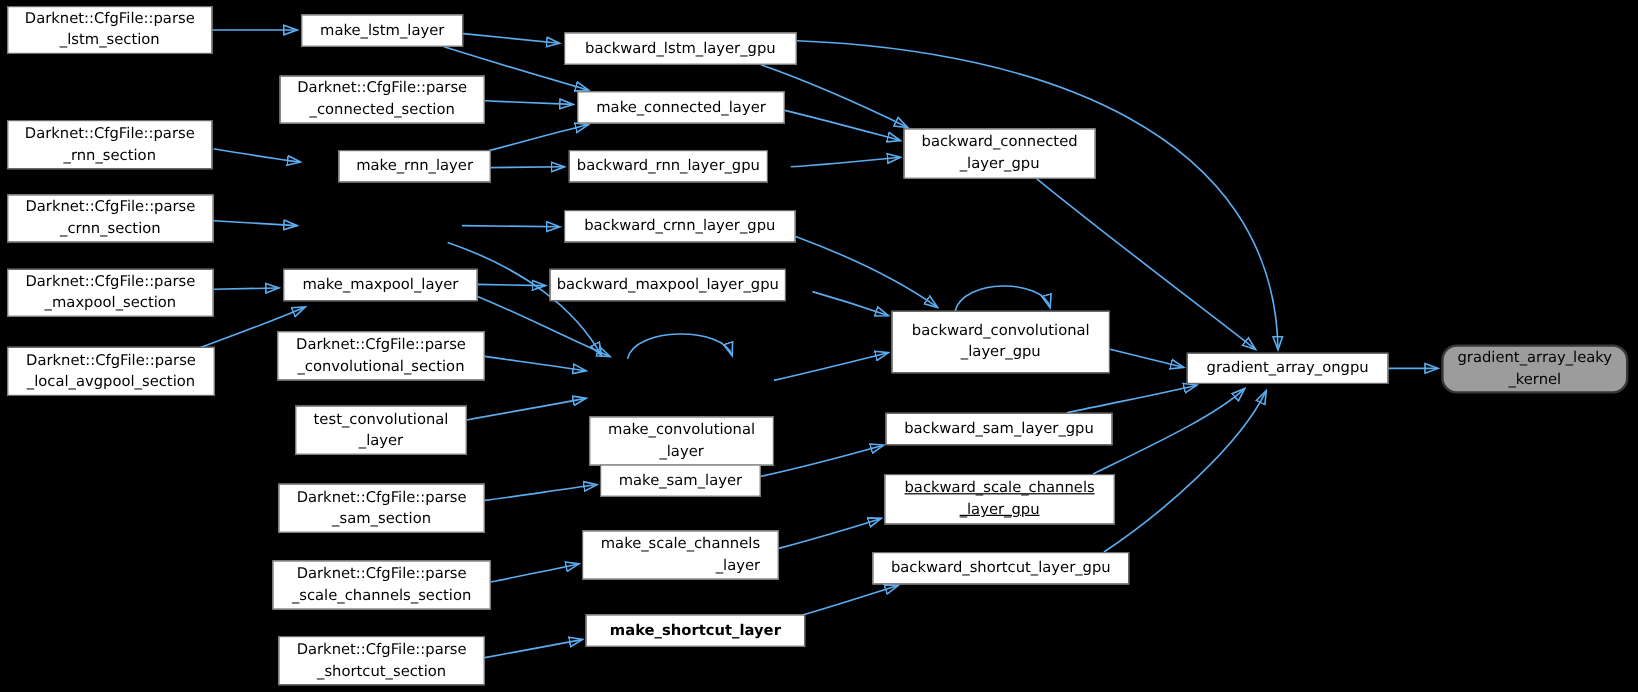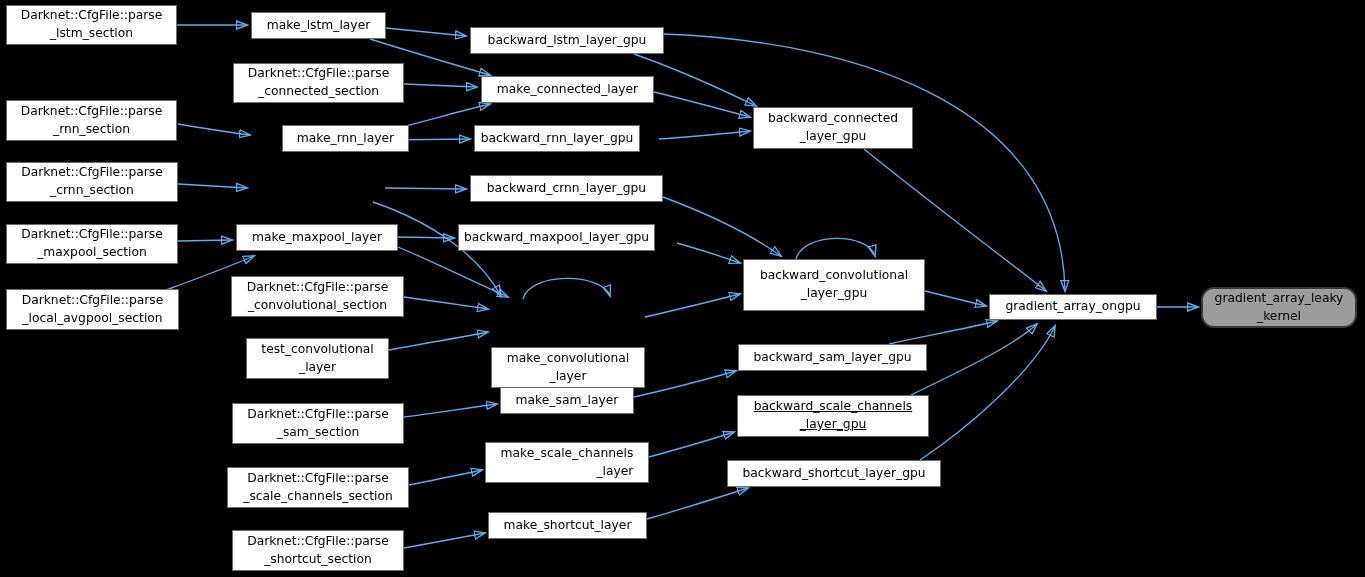--- a/index.html
+++ b/index.html
@@ -50,21 +50,21 @@
   .n17{left:491px;top:299px;width:154px;height:41px;margin-top:48px;}
   .n18{left:246px;top:338px;width:143px;height:41px;}
   .n19{left:743px;top:259px;width:182px;height:52px;}
   .n20{left:738px;top:344px;width:189px;height:27px;}
   .n21{left:500px;top:387px;width:134px;height:27px;}
   .n22{left:232px;top:403px;width:172px;height:41px;}
   .n23{left:737px;top:395px;width:192px;height:42px;text-decoration:underline;}
   .n24{left:485px;top:442px;width:164px;height:41px;text-align:right;}
   .n25{left:227px;top:467px;width:182px;height:41px;}
   .n26{left:727px;top:460px;width:214px;height:27px;}
-  .n27{left:488px;top:512px;width:159px;height:27px;}
+  .n27{left:488px;top:512px;width:183px;height:27px;font-weight:bold;}
   .n28{left:232px;top:530px;width:172px;height:41px;}
   .n29{left:989px;top:294px;width:168px;height:26px;}
   .n30{left:1201px;top:287px;width:156px;height:41px;border-radius:13px;}
 </style>
 </head>
 <body>
 
 <div class="canvas">
 
   <svg class="edges" viewBox="0 0 1365 577">

